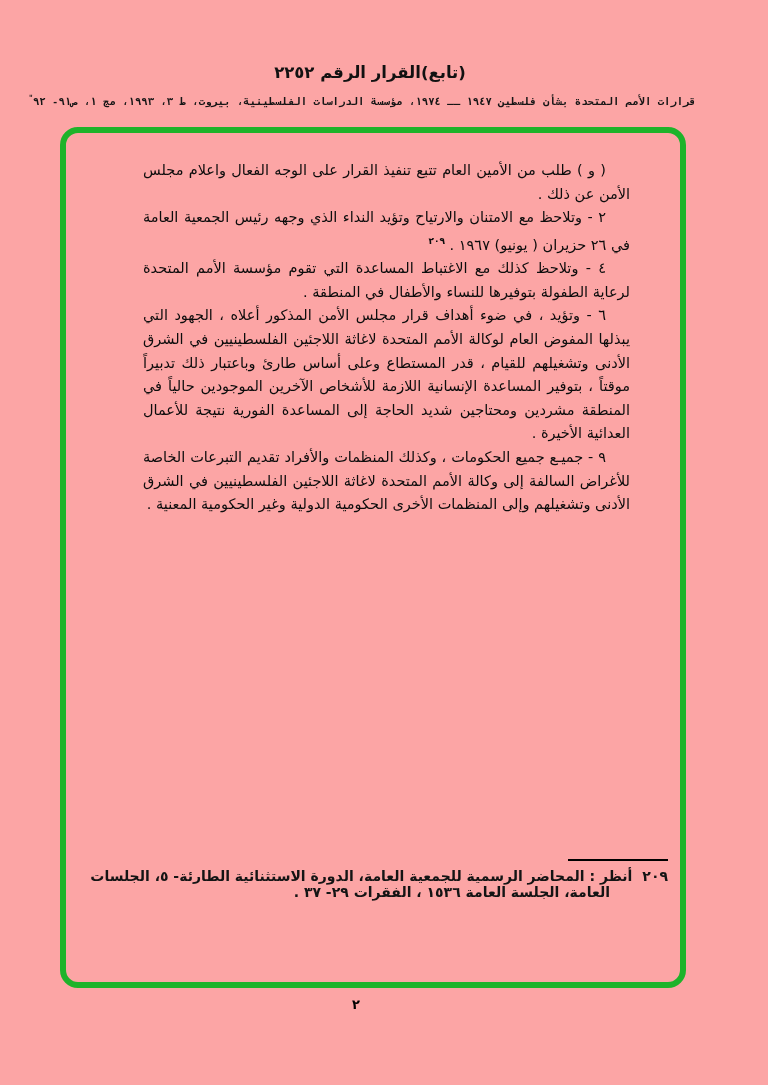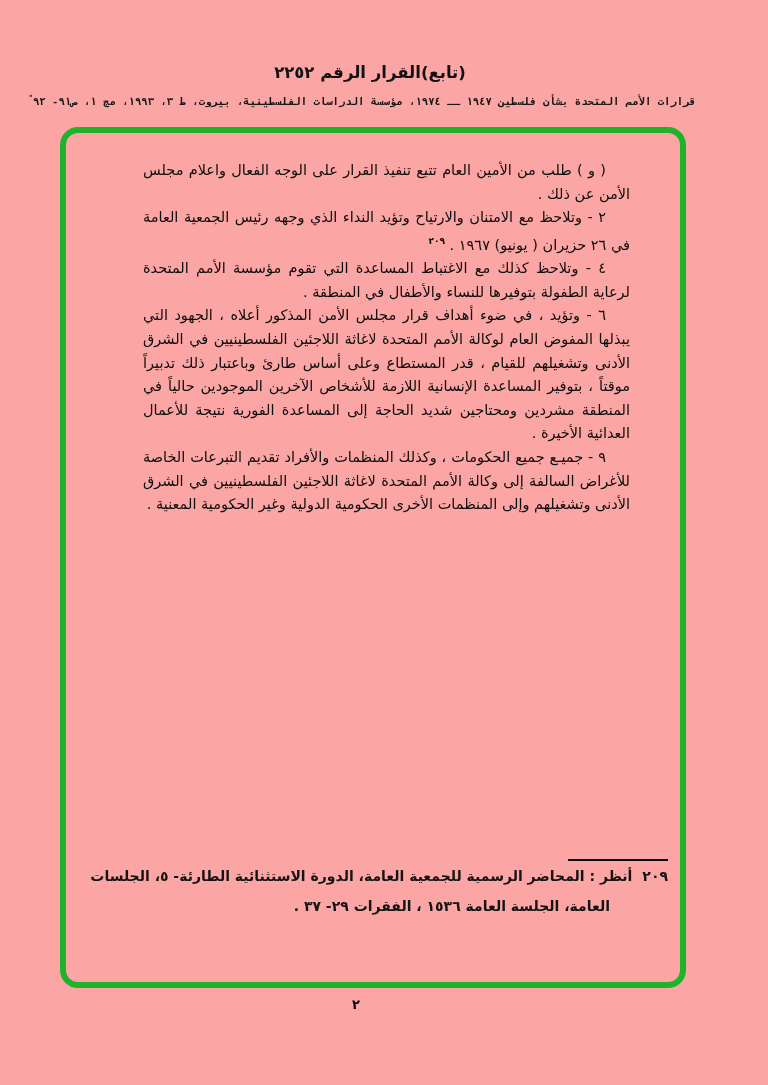--- a/index.html
+++ b/index.html
@@ -42,21 +42,21 @@
     position:absolute;top:726px;right:12px;width:312px;
     direction:rtl;text-align:right;
     font-size:14px;font-weight:bold;color:#141414;
   }
   .footnote-rule{
     width:100px;height:0;border-top:2px solid #000;
     margin:0 0 7px 0;
   }
   .fn-line1{white-space:nowrap;}
   .fn-marker{margin-left:10px;}
-  .fn-line2{margin:14px 58px 0 0;white-space:nowrap;}
+  .fn-line2{margin:0 58px 0 0;white-space:nowrap;}
   .page-number{
     position:absolute;top:997px;left:352px;
     font-size:13px;font-weight:bold;color:#000;
   }
 </style>
 </head>
 <body>
 
 <div class="page">
 

